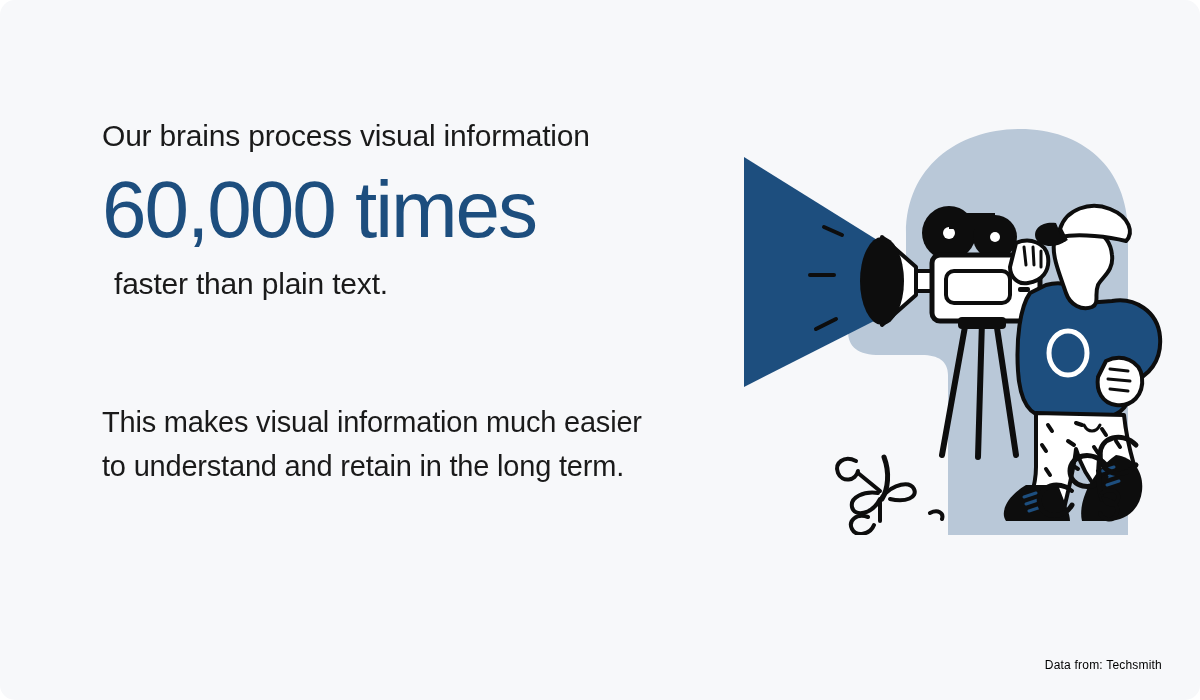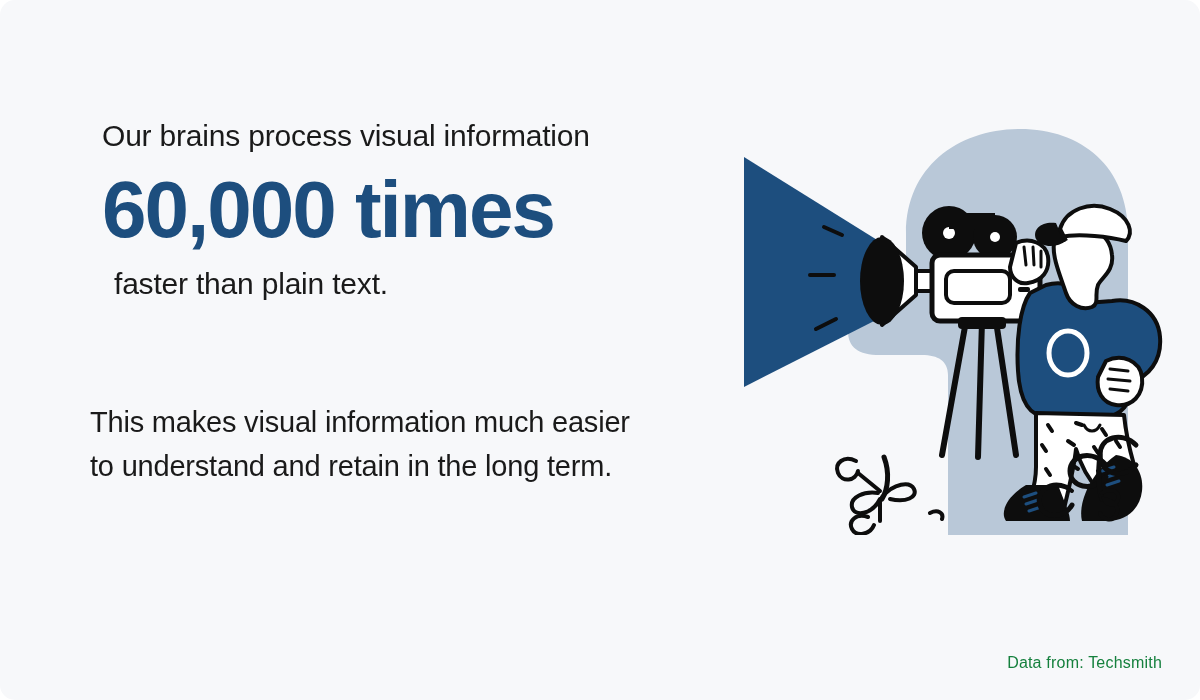--- a/index.html
+++ b/index.html
@@ -29,51 +29,51 @@
   }
   .lead-line {
     font-size: 30px;
     line-height: 1.18;
     color: #1a1a1a;
     letter-spacing: -0.2px;
     margin: 0;
   }
   .big-stat {
     font-size: 80px;
-    font-weight: 700;
+    font-weight: 400;
     line-height: 1.08;
     color: #1d4e7e;
     letter-spacing: -2px;
     margin: 14px 0 10px 0;
     white-space: nowrap;
   }
   .trail-line {
     font-size: 30px;
     line-height: 1.18;
     color: #1a1a1a;
     letter-spacing: -0.2px;
     margin: 12px;
   }
   .body-para {
     position: absolute;
-    left: 90px;
+    left: 102px;
     top: 400px;
     width: 560px;
     font-size: 29px;
     line-height: 1.52;
     color: #1a1a1a;
     letter-spacing: -0.2px;
     margin: 0;
   }
   .attribution {
     position: absolute;
     right: 38px;
     bottom: 28px;
-    font-size: 16px;
-    color: #15803d;
+    font-size: 12px;
+    color: #000000;
     letter-spacing: 0.2px;
   }
 
   
   .illustration {
     position: absolute;
     left: 730px;
     top: 125px;
     width: 470px;
     height: 410px;

